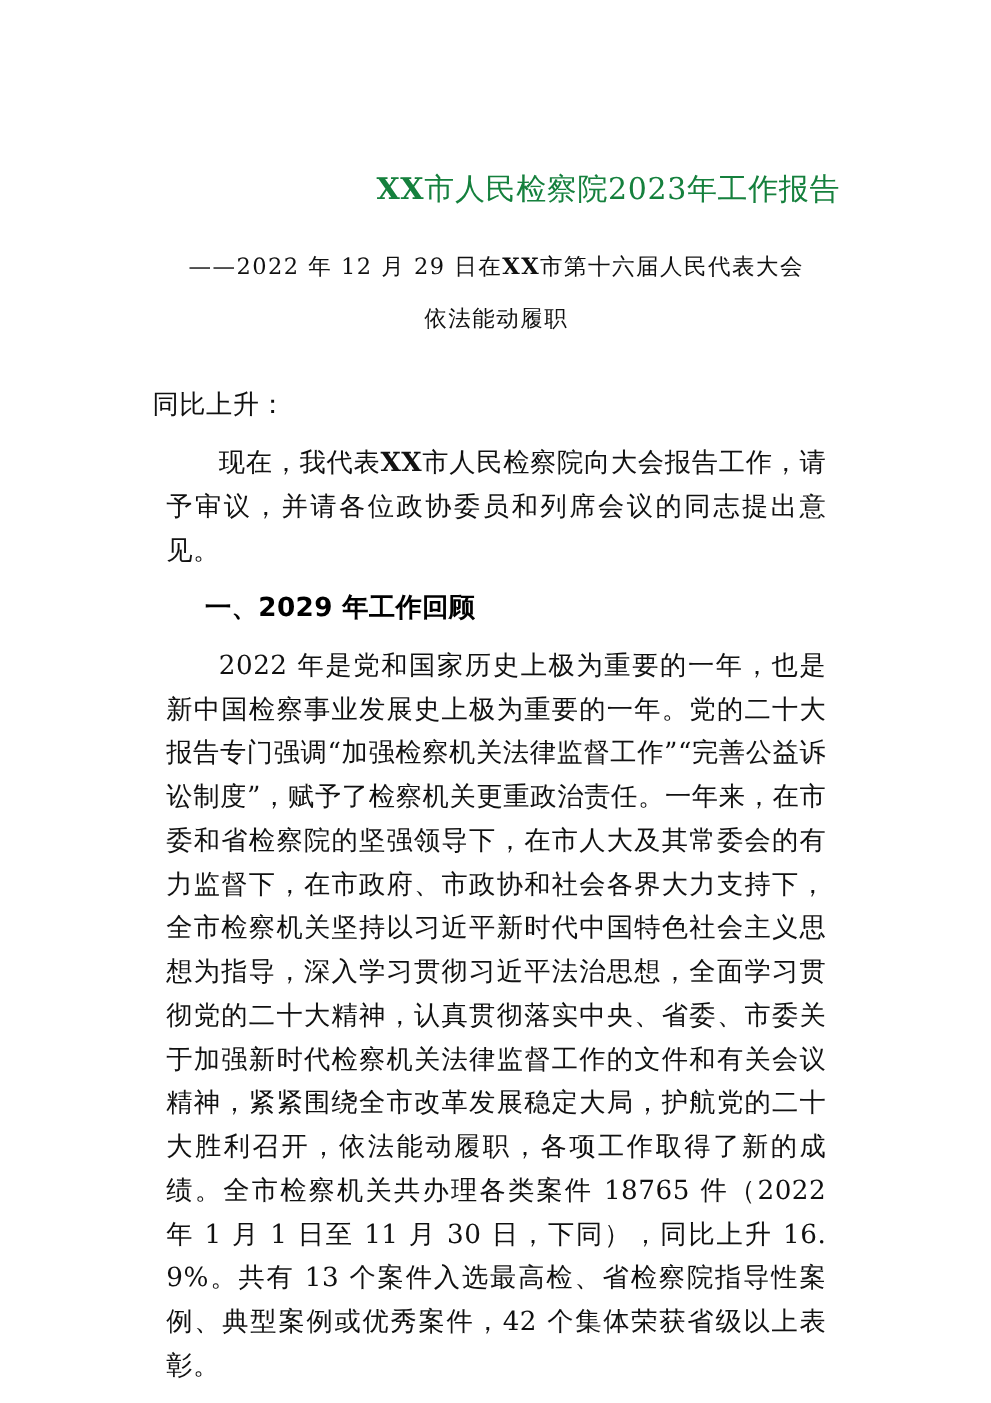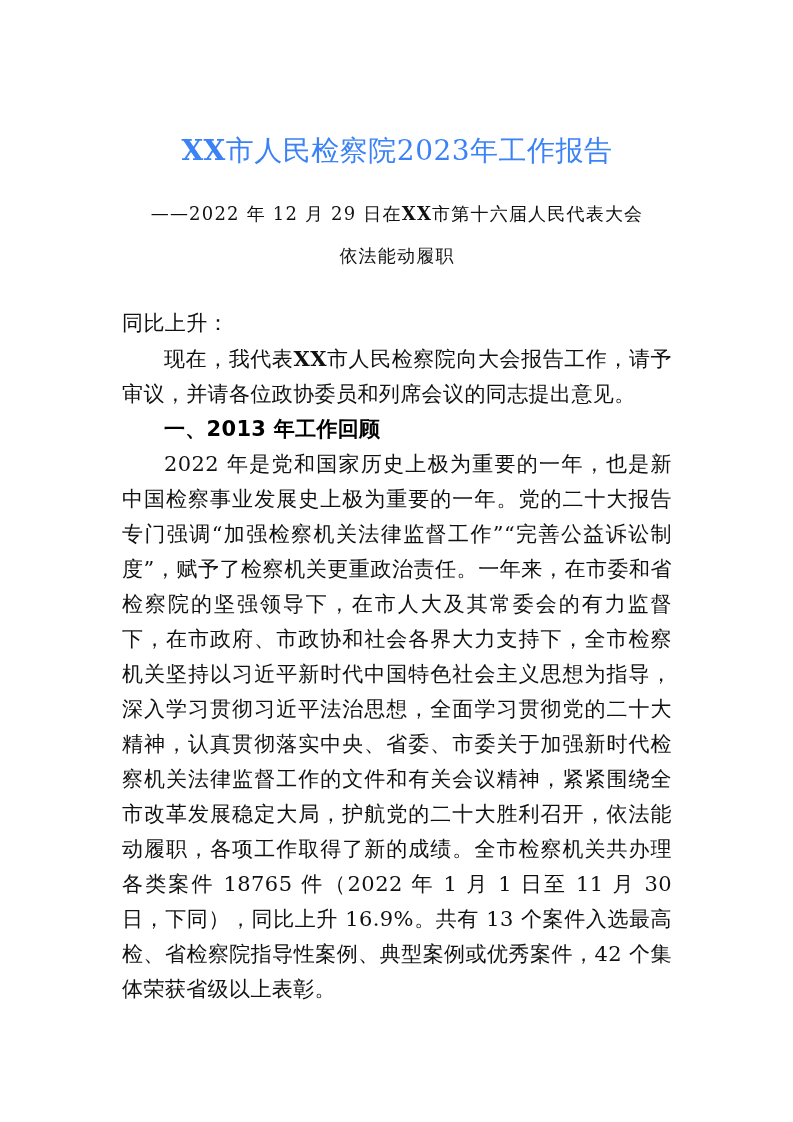--- a/index.html
+++ b/index.html
@@ -28,27 +28,27 @@
     position: absolute;
     left: 122px;
     top: 0;
     width: 550px;
   }
 
   
   .doc-title {
     margin: 0;
     padding: 0;
-    text-align: center;
+    text-align: right;
     font-family: "DejaVu Serif", "Liberation Serif", serif;
     font-weight: 400;
-    font-size: 28px;
+    font-size: 24px;
     line-height: 34px;
     letter-spacing: 0.5px;
-    color: #3b82f6;
+    color: #15803d;
     padding-top: 134px;
   }
 
   
   .doc-subtitle {
     text-align: center;
     font-family: "DejaVu Serif", "Liberation Serif", serif;
     font-weight: 400;
     font-size: 18px;
     line-height: 40px;
@@ -75,21 +75,21 @@
 
   .body-para {
     font-family: "DejaVu Serif", "Liberation Serif", serif;
     font-size: 21px;
     line-height: 35px;
     color: #111111;
     text-align: justify;
     text-justify: inter-ideograph;
     text-indent: 2em;
     letter-spacing: 0.4px;
-    margin: 0;
+    margin: 11px;
     word-break: break-all;
   }
 
   .section-heading {
     font-family: "DejaVu Sans", "Liberation Sans", sans-serif;
     font-weight: 700;
     font-size: 21px;
     line-height: 35px;
     color: #000000;
     text-indent: 2em;
@@ -113,18 +113,18 @@
 
     <div class="doc-subtitle">
       <span class="sub-line subtitle-line-1">——2022 年 12 月 29 日在<span class="tok-bold">XX</span>市第十六届人民代表大会</span>
       <span class="sub-line subtitle-line-2">依法能动履职</span>
     </div>
 
     <div class="salutation">同比上升：</div>
 
     <p class="body-para">现在，我代表<span class="tok-bold">XX</span>市人民检察院向大会报告工作，请予审议，并请各位政协委员和列席会议的同志提出意见。</p>
 
-    <p class="section-heading">一、2013 年工作回顾</p>
+    <p class="section-heading">一、2029 年工作回顾</p>
 
     <p class="body-para">2022 年是党和国家历史上极为重要的一年，也是新中国检察事业发展史上极为重要的一年。党的二十大报告专门强调“加强检察机关法律监督工作”“完善公益诉讼制度”，赋予了检察机关更重政治责任。一年来，在市委和省检察院的坚强领导下，在市人大及其常委会的有力监督下，在市政府、市政协和社会各界大力支持下，全市检察机关坚持以习近平新时代中国特色社会主义思想为指导，深入学习贯彻习近平法治思想，全面学习贯彻党的二十大精神，认真贯彻落实中央、省委、市委关于加强新时代检察机关法律监督工作的文件和有关会议精神，紧紧围绕全市改革发展稳定大局，护航党的二十大胜利召开，依法能动履职，各项工作取得了新的成绩。全市检察机关共办理各类案件 18765 件（2022 年 1 月 1 日至 11 月 30 日，下同），同比上升 16.9%。共有 13 个案件入选最高检、省检察院指导性案例、典型案例或优秀案件，42 个集体荣获省级以上表彰。</p>
 
   </div>
 </div>
 
 </body></html>

